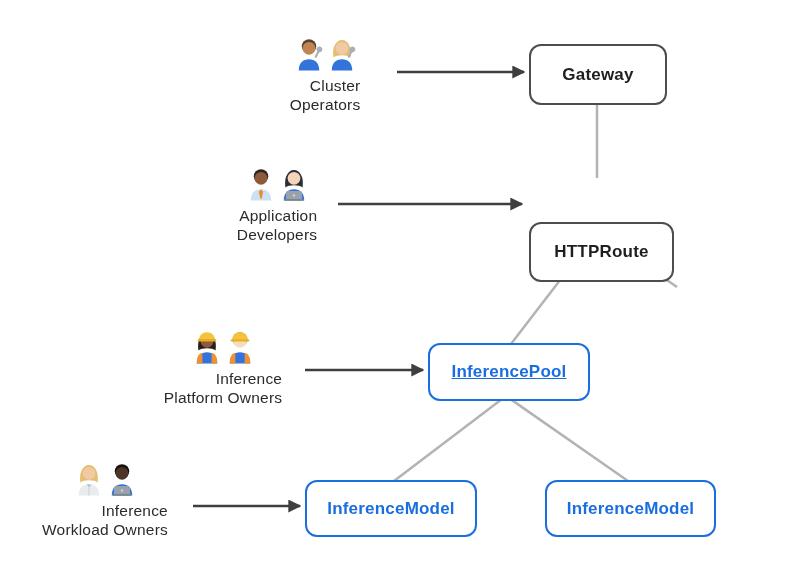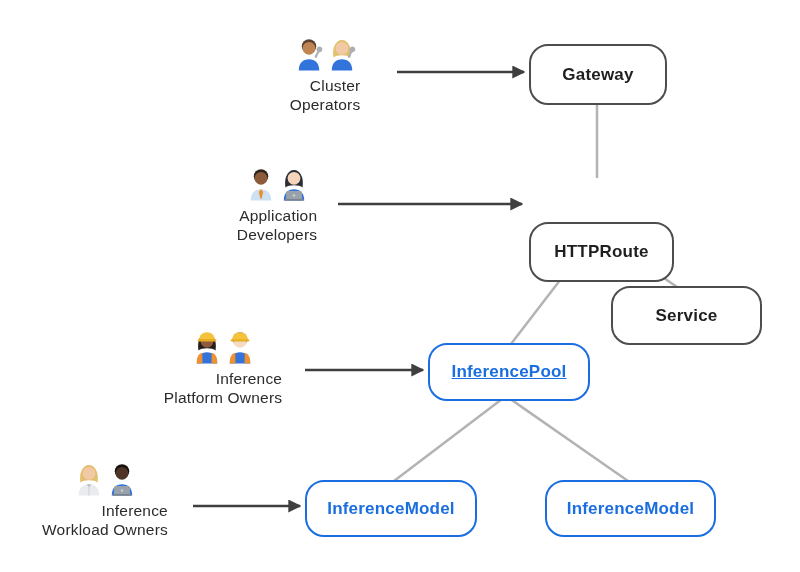--- a/index.html
+++ b/index.html
@@ -7,21 +7,21 @@
     position:relative;width:800px;height:572px;overflow:hidden;
     background:var(--background,#fff);
     font-family:"Liberation Sans",sans-serif;
   }
   svg.edges{position:absolute;left:0;top:0;z-index:0;}
   .edge{stroke:var(--connector,#b3b3b3);stroke-width:2.5;}
   .arrow-line{stroke:var(--arrow,#3f3f3f);stroke-width:2.5;}
   .arrow-head{fill:var(--arrow,#3f3f3f);}
   .node{
     position:absolute;z-index:2;display:flex;align-items:center;justify-content:center;
-    background:#fff;border-radius:19px;font-weight:bold;font-size:17px;letter-spacing:.2px;
+    background:#fff;border-radius:12px;font-weight:bold;font-size:17px;letter-spacing:.2px;
   }
   .node.neutral{border:2px solid var(--neutral-border,#4d4d4d);color:var(--neutral-text,#1f1f1f);}
   .node.blue{border:2px solid var(--blue,#1a6ee0);color:var(--blue,#1a6ee0);}
   [data-name="node-gateway"]{left:529px;top:44px;width:134px;height:57px;}
   [data-name="node-httproute"]{left:529px;top:177px;width:141px;height:56px;margin-top:45px;}
   [data-name="node-service"]{left:611px;top:286px;width:147px;height:55px;}
   [data-name="node-inferencepool"]{left:428px;top:343px;width:158px;height:54px;text-decoration:underline;}
   [data-name="node-inferencemodel-1"]{left:305px;top:480px;width:168px;height:53px;}
   [data-name="node-inferencemodel-2"]{left:545px;top:480px;width:167px;height:53px;}
   .persona{
@@ -57,21 +57,20 @@
     <line class="edge" x1="506" y1="396" x2="628" y2="481" data-name="edge-inferencepool-inferencemodel-2"></line>
 
     <line class="arrow-line" x1="397" y1="72" x2="524" y2="72" marker-end="url(#arrowhead)" data-name="arrow-cluster-operators-gateway"></line>
     <line class="arrow-line" x1="338" y1="204" x2="522" y2="204" marker-end="url(#arrowhead)" data-name="arrow-application-developers-httproute"></line>
     <line class="arrow-line" x1="305" y1="370" x2="423" y2="370" marker-end="url(#arrowhead)" data-name="arrow-inference-platform-owners-inferencepool"></line>
     <line class="arrow-line" x1="193" y1="506" x2="300" y2="506" marker-end="url(#arrowhead)" data-name="arrow-inference-workload-owners-inferencemodel"></line>
   </svg>
 
   <div class="node neutral" data-name="node-gateway">Gateway</div>
   <div class="node neutral" data-name="node-httproute">HTTPRoute</div>
-  <div class="node neutral" data-name="node-service">Service</div>
   <div class="node blue" data-name="node-inferencepool">InferencePool</div>
   <div class="node blue" data-name="node-inferencemodel-1">InferenceModel</div>
   <div class="node blue" data-name="node-inferencemodel-2">InferenceModel</div>
 
   <div class="persona" data-persona="0" data-name="persona-cluster-operators">
     <div class="icon-pair" data-name="persona-icon-pair">
         <svg class="person" viewBox="0 0 26 32" width="28" height="34.5" data-name="man-mechanic-icon">
           <circle cx="13" cy="9.6" r="6.7" fill="#5a4232"></circle>
           <circle cx="13" cy="11.4" r="5.9" fill="#c08552"></circle>
           <path d="M3.5,32 C3.5,24.5 7.5,21.5 13,21.5 C18.5,21.5 22.5,24.5 22.5,32 Z" fill="#3273dc"></path>

